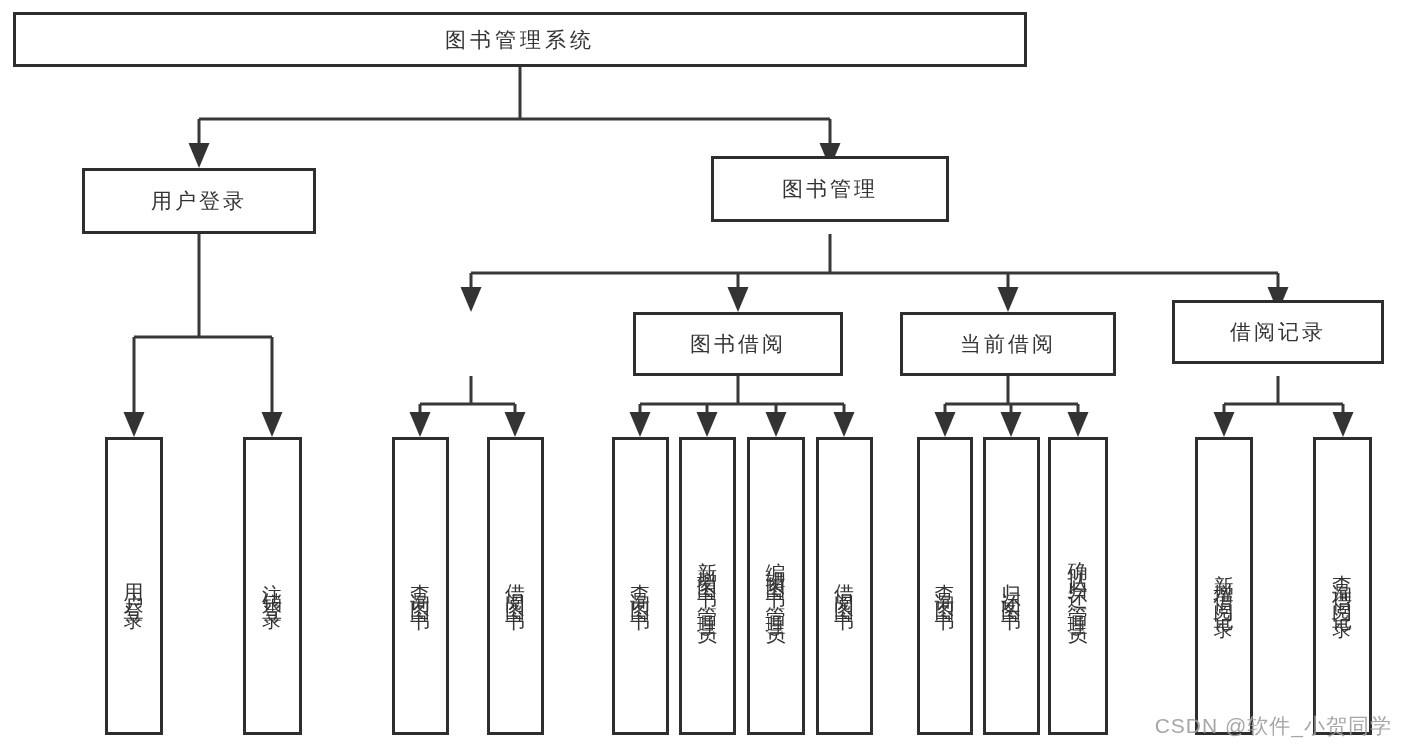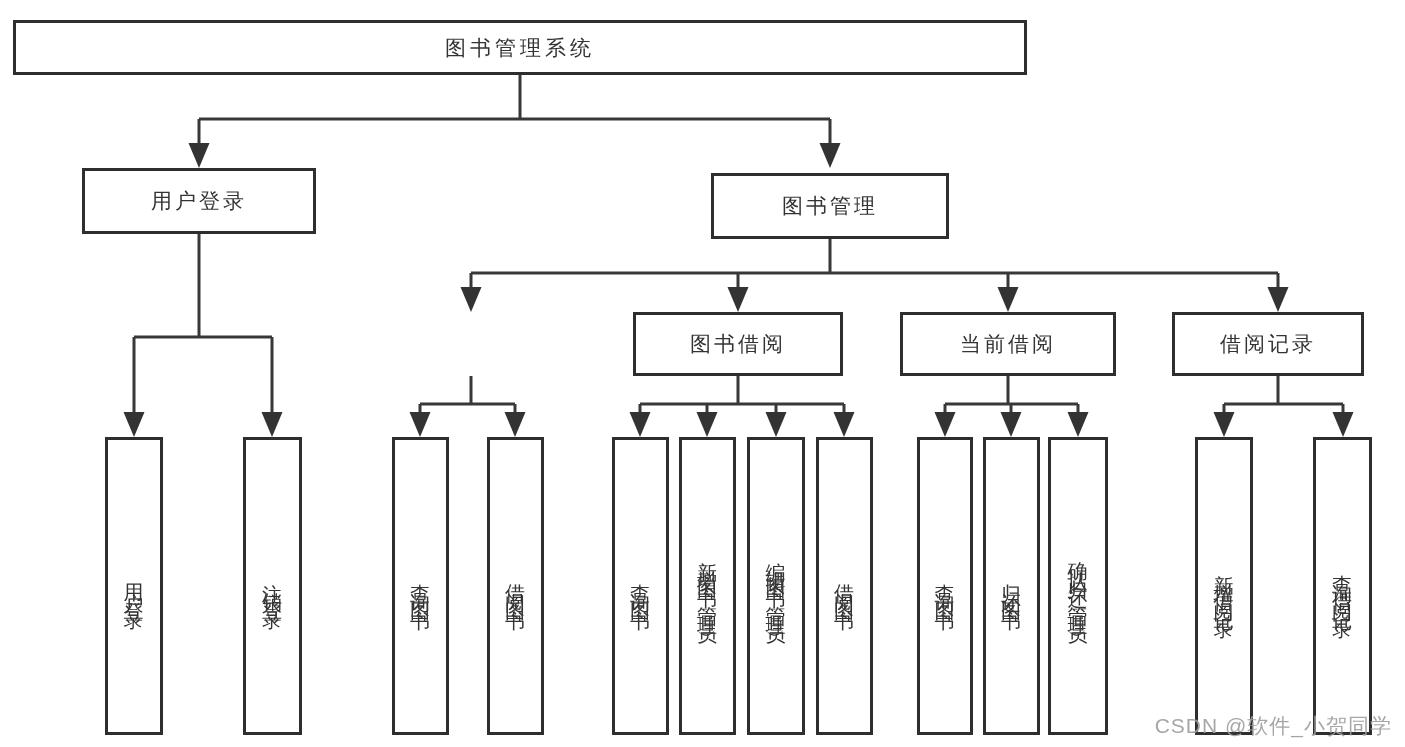--- a/index.html
+++ b/index.html
@@ -101,38 +101,38 @@
     <path d="M1008 376 V404 M945 404 H1078 M945 404 V419 M1011 404 V419 M1078 404 V419"></path>
     <polygon points="934.5,412 955.5,412 945,437"></polygon>
     <polygon points="1000.5,412 1021.5,412 1011,437"></polygon>
     <polygon points="1067.5,412 1088.5,412 1078,437"></polygon>
 
     <path d="M1278 376 V404 M1224 404 H1343 M1224 404 V419 M1343 404 V419"></path>
     <polygon points="1213.5,412 1234.5,412 1224,437"></polygon>
     <polygon points="1332.5,412 1353.5,412 1343,437"></polygon>
   </svg>
 
-  <div class="box h root" style="left:13px; top:20px; width:1014px; height:55px">
+  <div class="box h root" style="left:13px; top:12px; width:1014px; height:55px">
     <span>图书管理系统</span>
   </div>
 
   <div class="box h" style="left:82px; top:168px; width:234px; height:66px">
     <span>用户登录</span>
   </div>
-  <div class="box h" style="left:711px; top:173px; width:238px; height:66px">
+  <div class="box h" style="left:711px; top:156px; width:238px; height:66px">
     <span>图书管理</span>
   </div>
 
   <div class="box h" style="left:900px; top:312px; width:216px; height:64px">
     <span>当前借阅</span>
   </div>
   <div class="box h" style="left:633px; top:312px; width:210px; height:64px">
     <span>图书借阅</span>
   </div>
-  <div class="box h" style="left:1172px; top:312px; width:192px; height:64px">
+  <div class="box h" style="left:1172px; top:300px; width:212px; height:64px">
     <span>借阅记录</span>
   </div>
 
   <div class="box v" style="left:105px; width:58px">
     <span>用户登录</span>
   </div>
   <div class="box v" style="left:243px; width:59px">
     <span>注销登录</span>
   </div>
 

